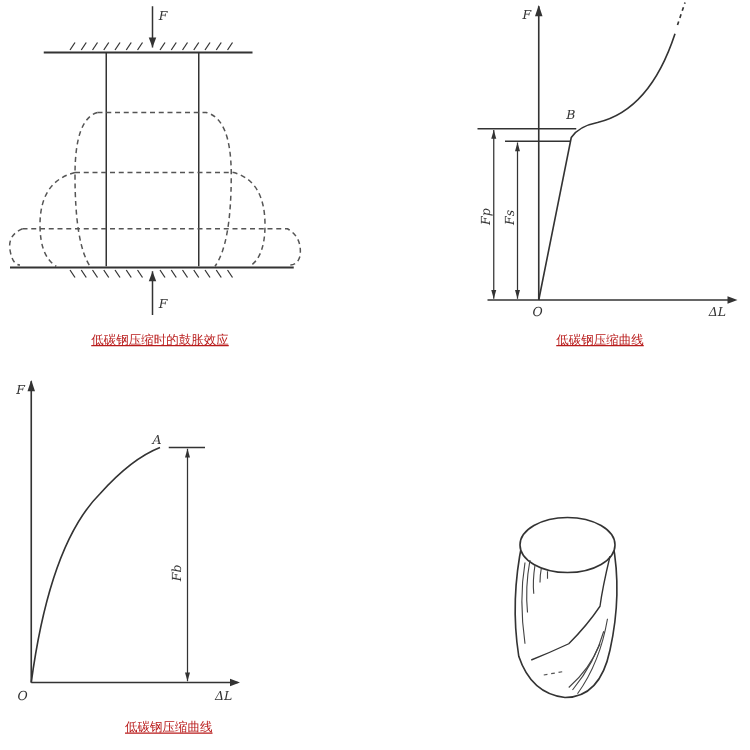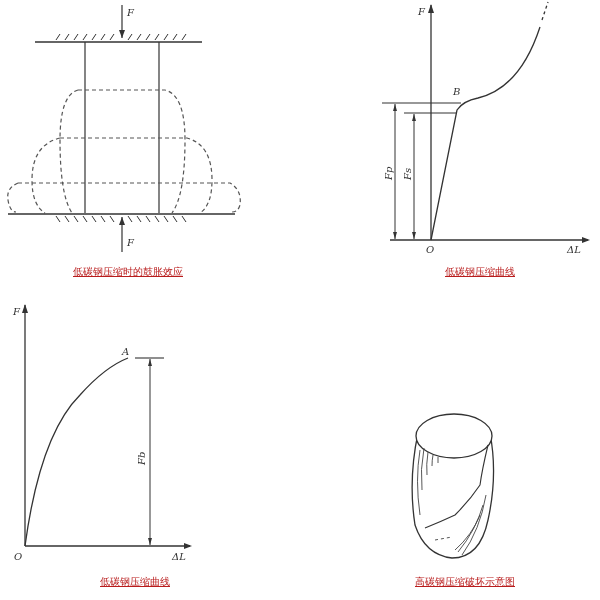--- a/index.html
+++ b/index.html
@@ -135,14 +135,13 @@
         <path d="M44,48 Q40,70 42,90"></path>
         <path d="M48,52 Q46,65 47,75"></path>
       <path d="M53,55 Q52,60 52,66"></path>
         <path d="M58,57 Q58,60 58,63"></path>
       <path d="M106,95 Q100,130 82,155"></path>
         <path d="M103,105 Q96,130 78,152"></path>
         <path d="M100,115 Q92,135 75,150"></path>
     </g>
     <path d="M55,140 L72,137" stroke="#555" stroke-width="1" stroke-dasharray="3,3"></path>
   </svg>
-  <div class="cap" style="left:35px;top:175px;">高碳钢压缩破坏示意图</div>
 </div>
 
 </body></html>

